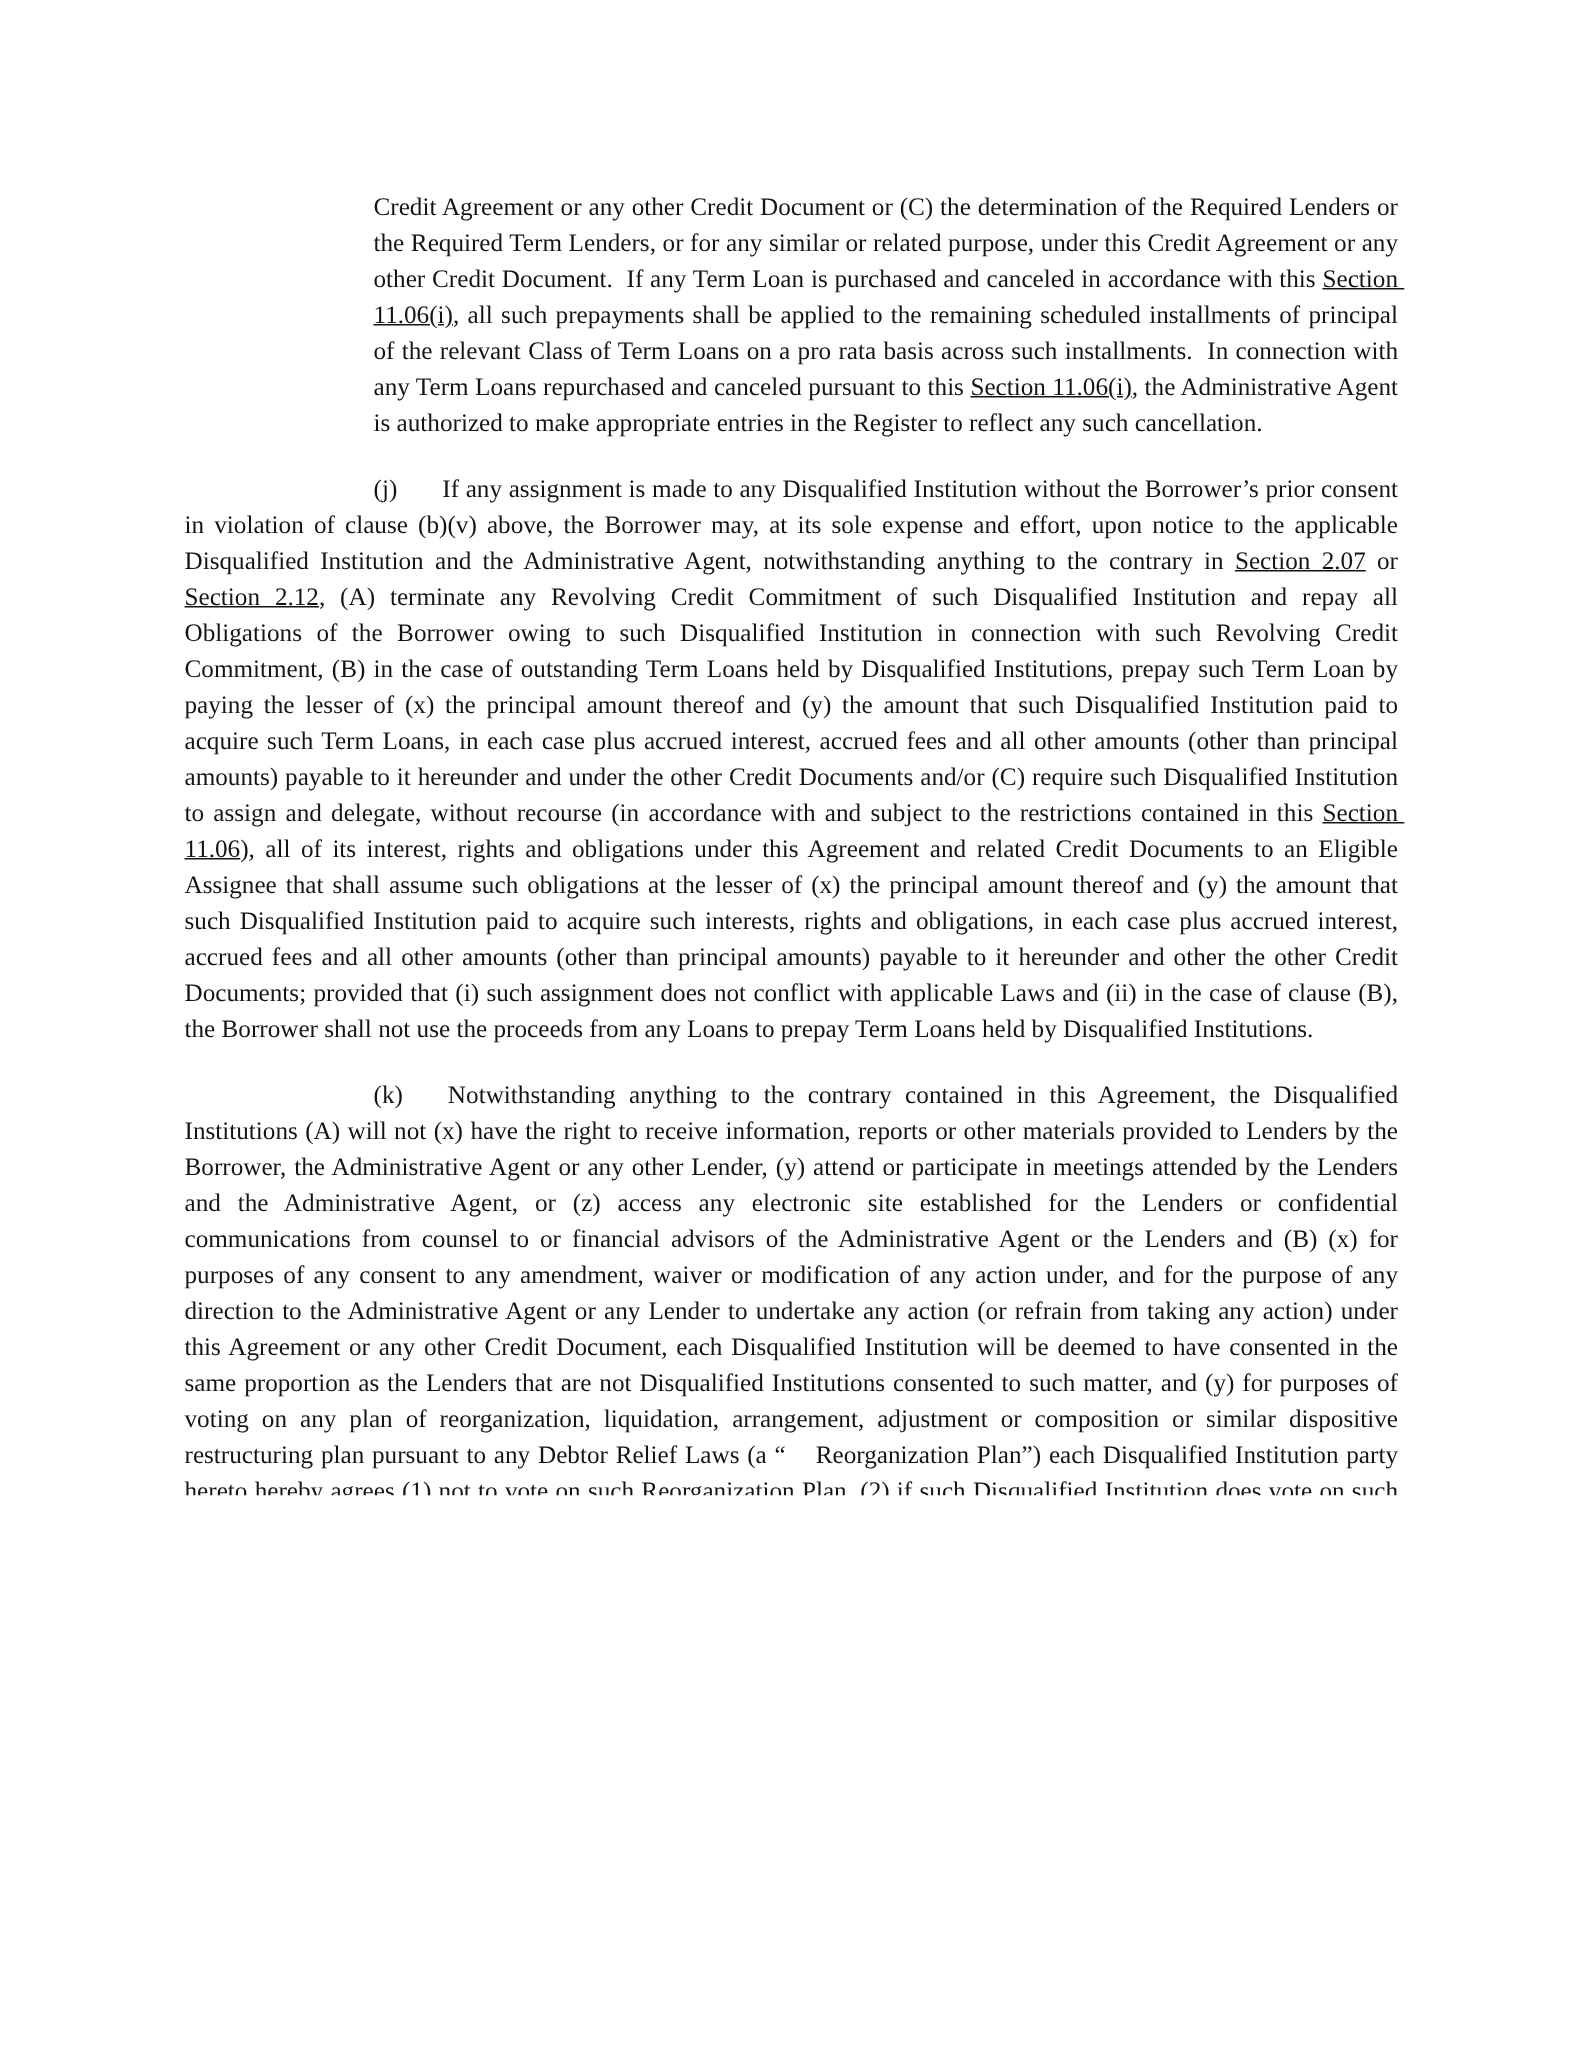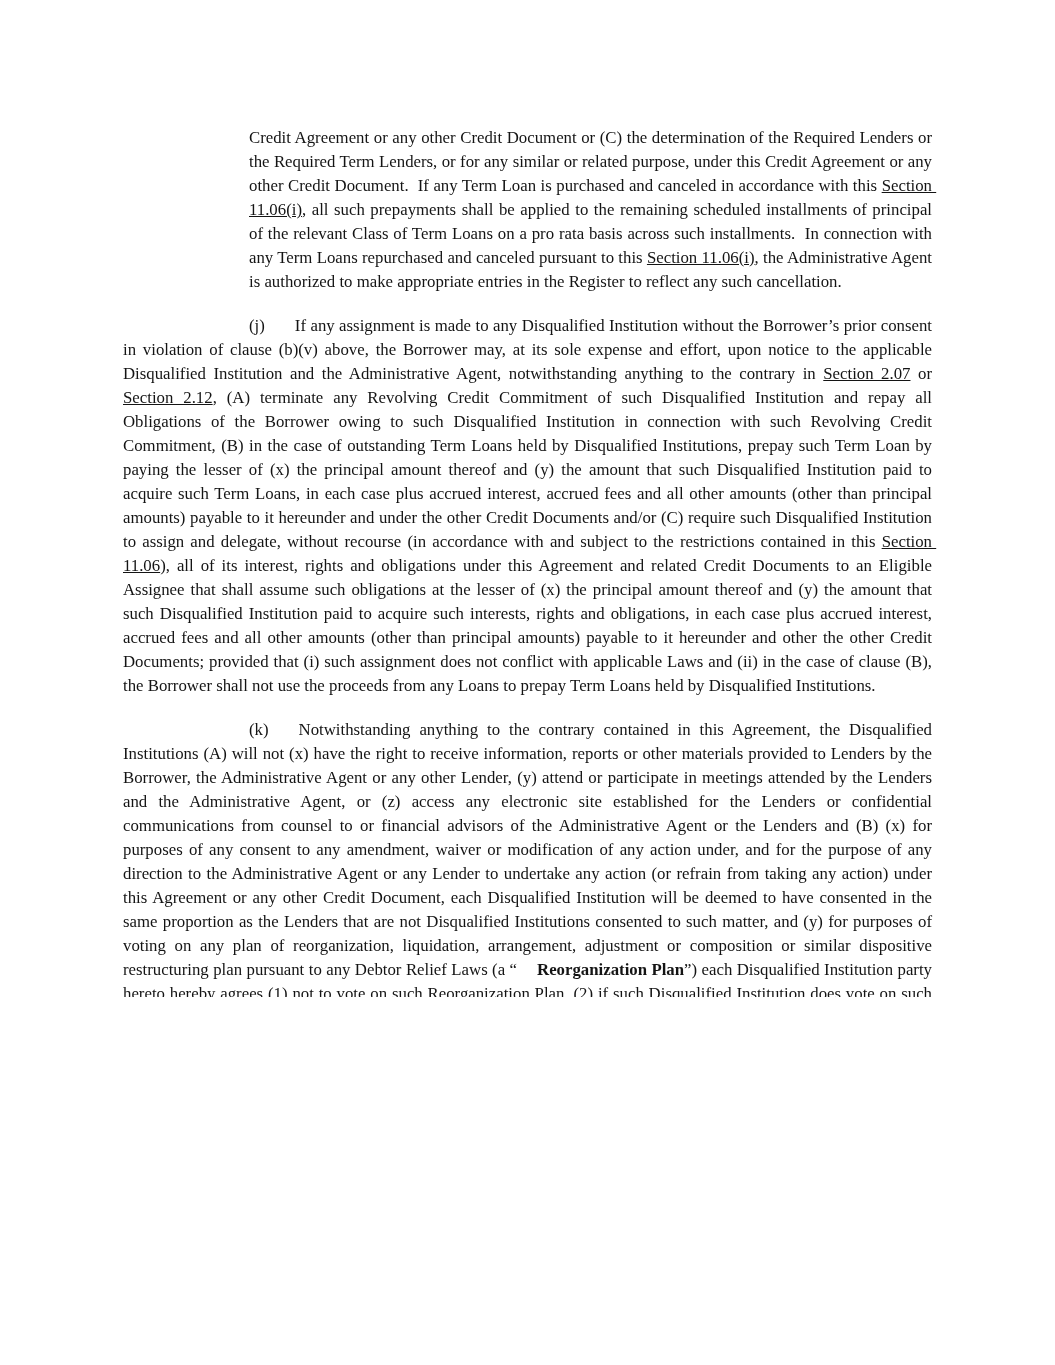--- a/index.html
+++ b/index.html
@@ -30,21 +30,21 @@
   }
   .para-blockquote {
     margin-left: 126px;
   }
   .para-body {
     text-indent: 126px;
   }
   .run { white-space: pre-wrap; }
   .run-u { text-decoration: underline; }
   .run-i { }
-  .run-b { font-weight: bold; margin-left: 20px; }
+  .run-b { font-weight: normal; margin-left: 20px; }
   .run-tab {
     display: inline-block;
     width: 30px;
     text-decoration: none;
   }
   .page-number {
     position: absolute;
     left: 0;
     right: 0;
     top: 1271px;

